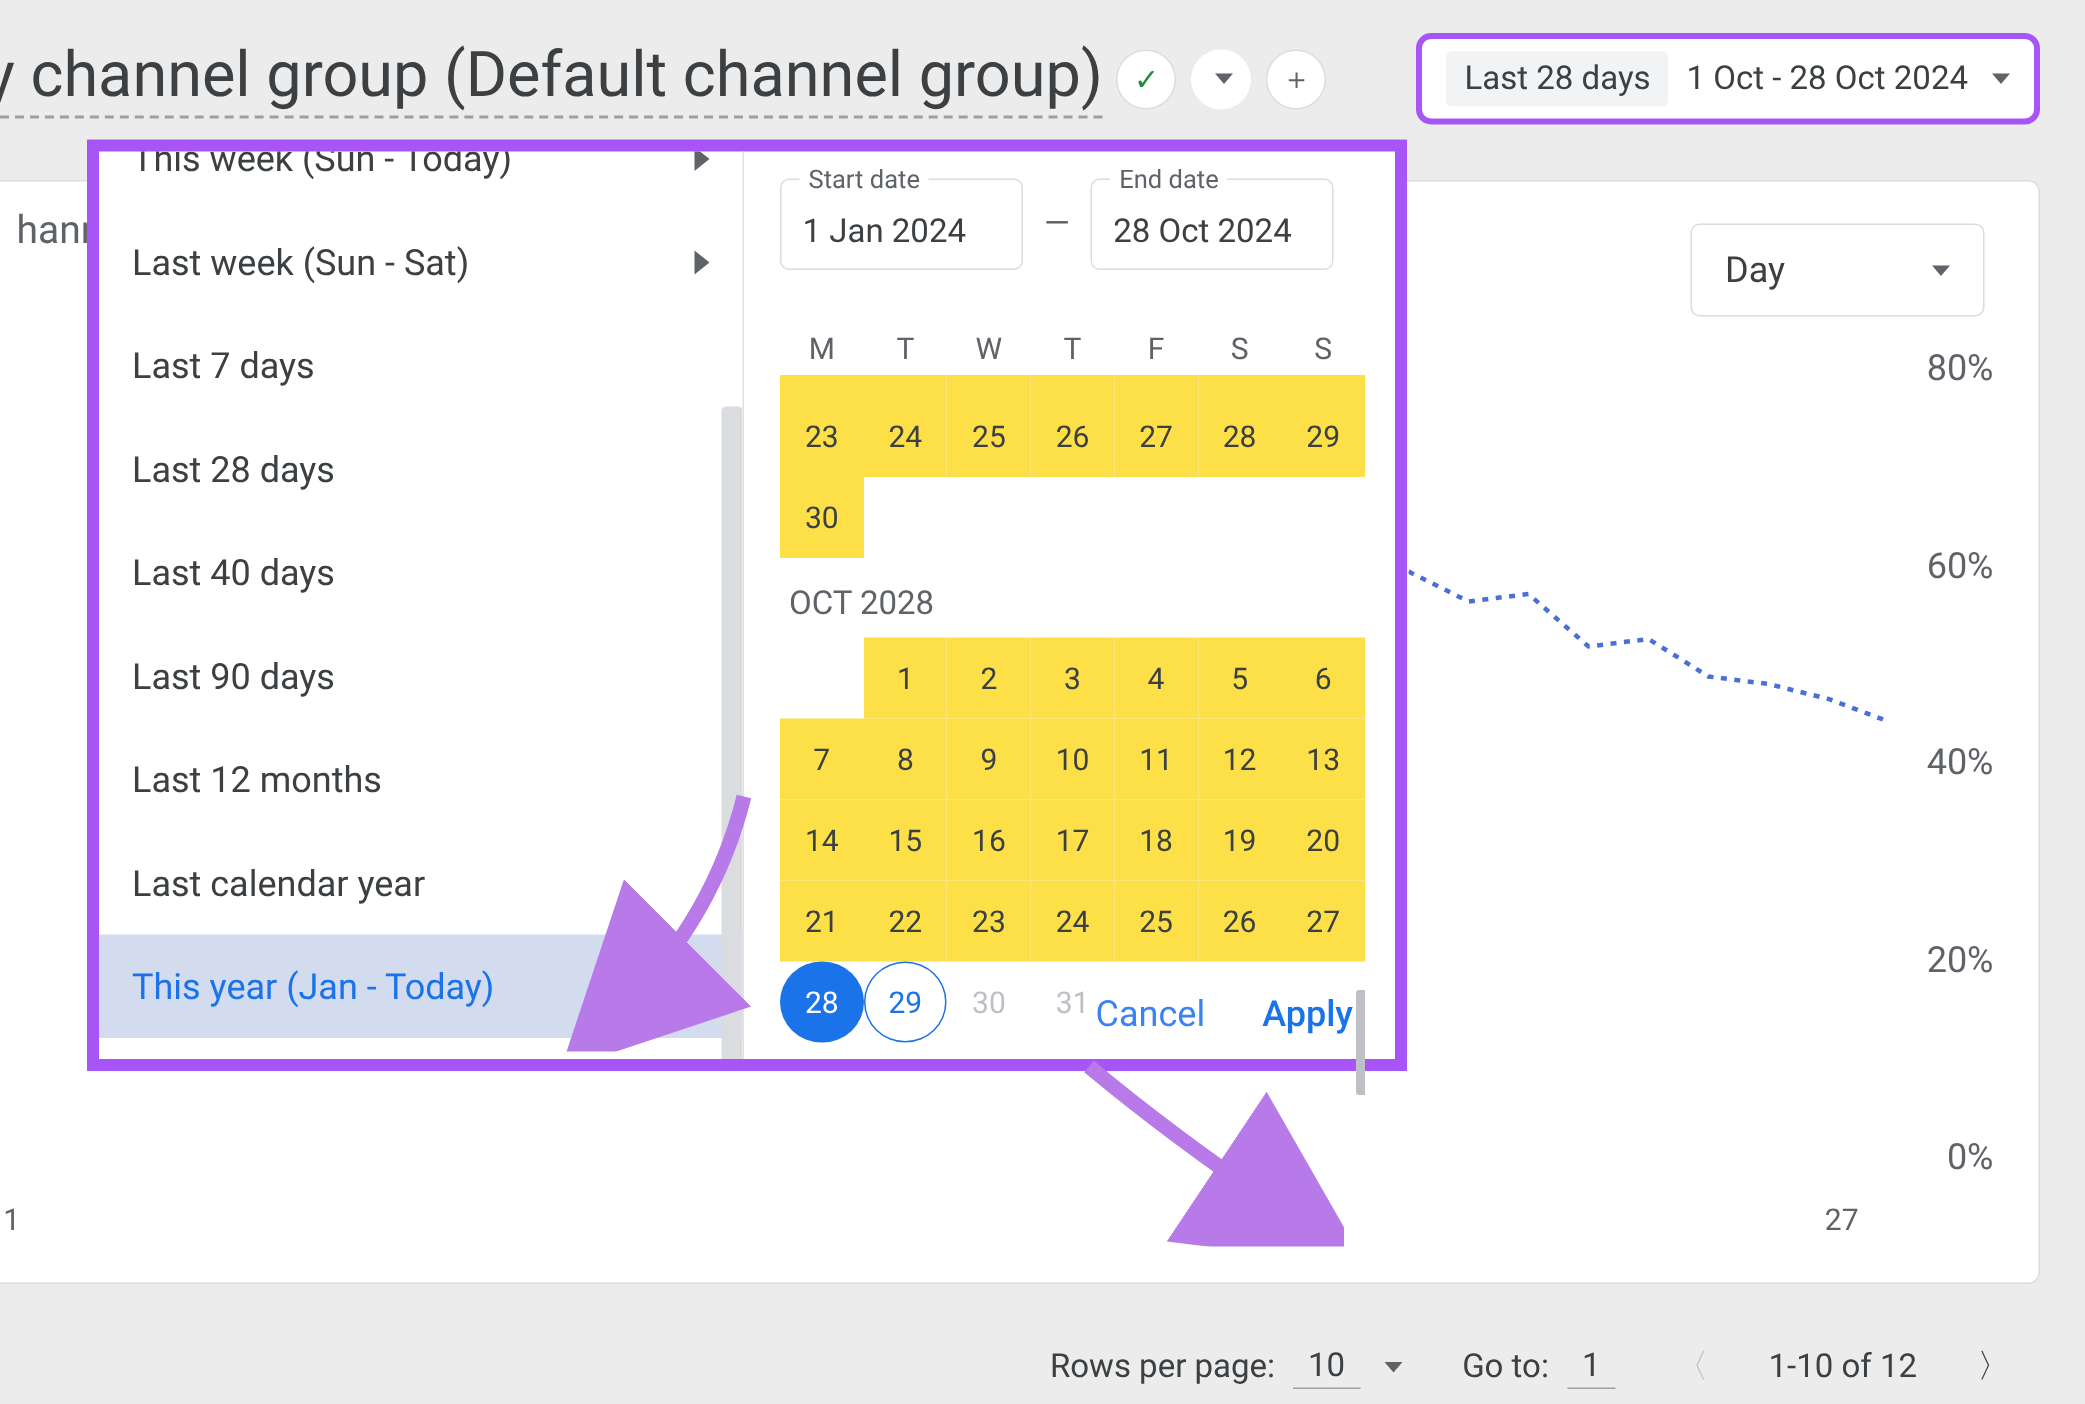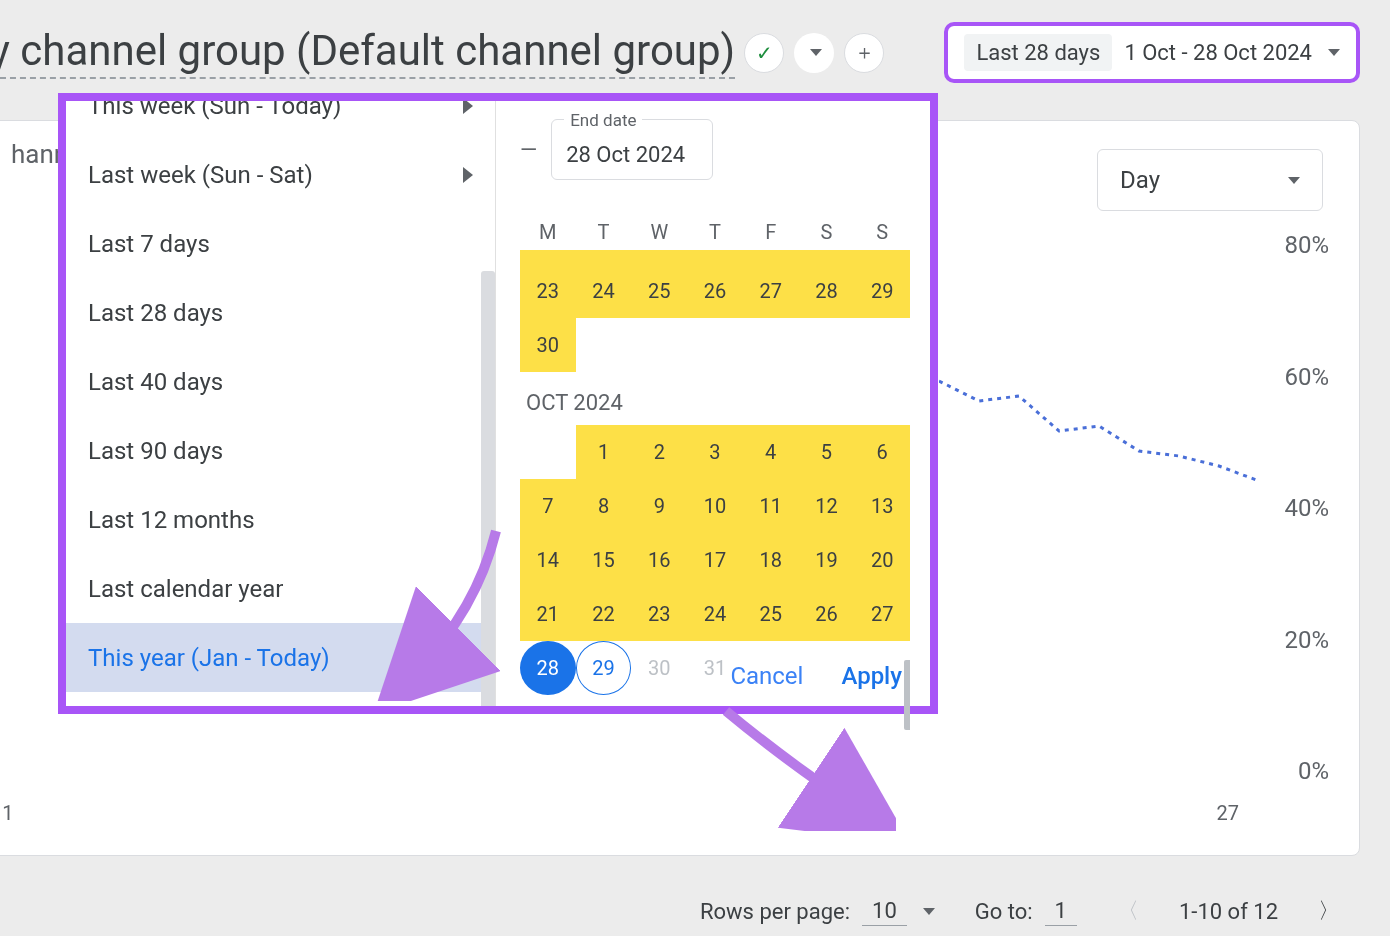--- a/index.html
+++ b/index.html
@@ -91,21 +91,21 @@
   }
   .chart-header {
     position: absolute;
     top: 18px; left: 40px;
     font-size: 26px;
     color: #5f6368;
   }
   .day-dropdown {
     position: absolute;
     top: 28px; right: 36px;
-    width: 226px;
+    width: 196px;
     height: 62px;
     border: 1px solid #dadce0;
     border-radius: 6px;
     display: flex;
     align-items: center;
     justify-content: space-between;
     padding: 0 22px;
     font-size: 24px;
     color: #3c4043;
     background: #fff;
@@ -423,20 +423,24 @@
           <span>Compare</span>
           <div class="toggle">
             <div class="toggle-knob">–</div>
           </div>
         </div>
       </div>
     <div class="scroll-hint"></div>
   </div>
   <div class="cal-col">
     <div class="date-inputs">
+      <div class="input-wrap">
+        <span class="input-label">Start date</span>
+        <span class="input-val">1 Jan 2024</span>
+      </div>
       <span class="dash">—</span>
       <div class="input-wrap">
         <span class="input-label">End date</span>
         <span class="input-val">28 Oct 2024</span>
       </div>
     </div>
     <div class="weekday-row" id="weekday-row">
         <span>M</span>
         <span>T</span>
         <span>W</span>
@@ -457,21 +461,21 @@
             <div class="day-cell in-range">22</div>
             <div class="day-cell in-range">23</div>
             <div class="day-cell in-range">24</div>
             <div class="day-cell in-range">25</div>
             <div class="day-cell in-range">26</div>
             <div class="day-cell in-range">27</div>
             <div class="day-cell in-range">28</div>
             <div class="day-cell in-range">29</div>
             <div class="day-cell in-range">30</div>
           </div>
-          <div class="month-label">OCT 2024</div>
+          <div class="month-label">OCT 2028</div>
           <div class="cal-grid">
             <div class="day-cell blank"></div>
             <div class="day-cell in-range">1</div>
             <div class="day-cell in-range">2</div>
             <div class="day-cell in-range">3</div>
             <div class="day-cell in-range">4</div>
             <div class="day-cell in-range">5</div>
             <div class="day-cell in-range">6</div>
             <div class="day-cell in-range">7</div>
             <div class="day-cell in-range">8</div>

